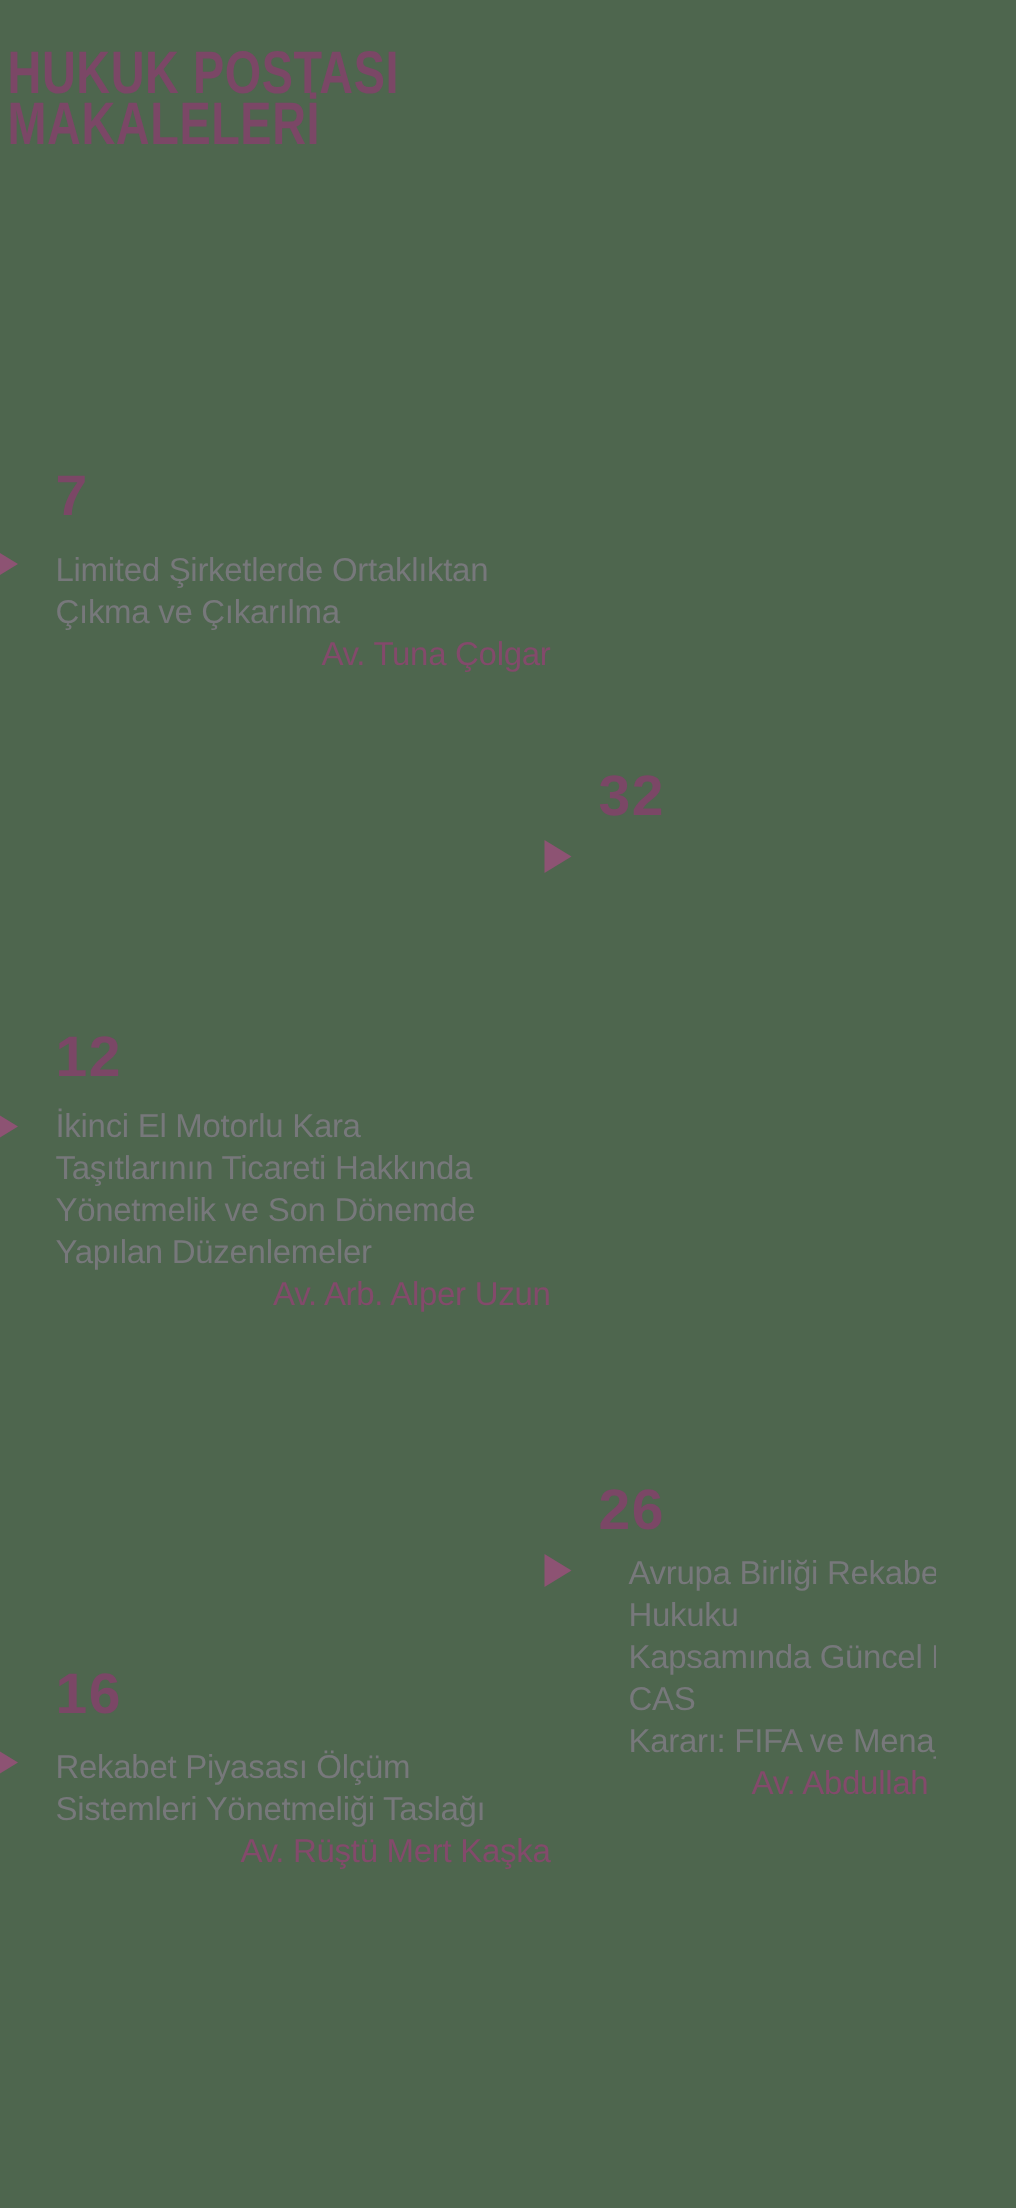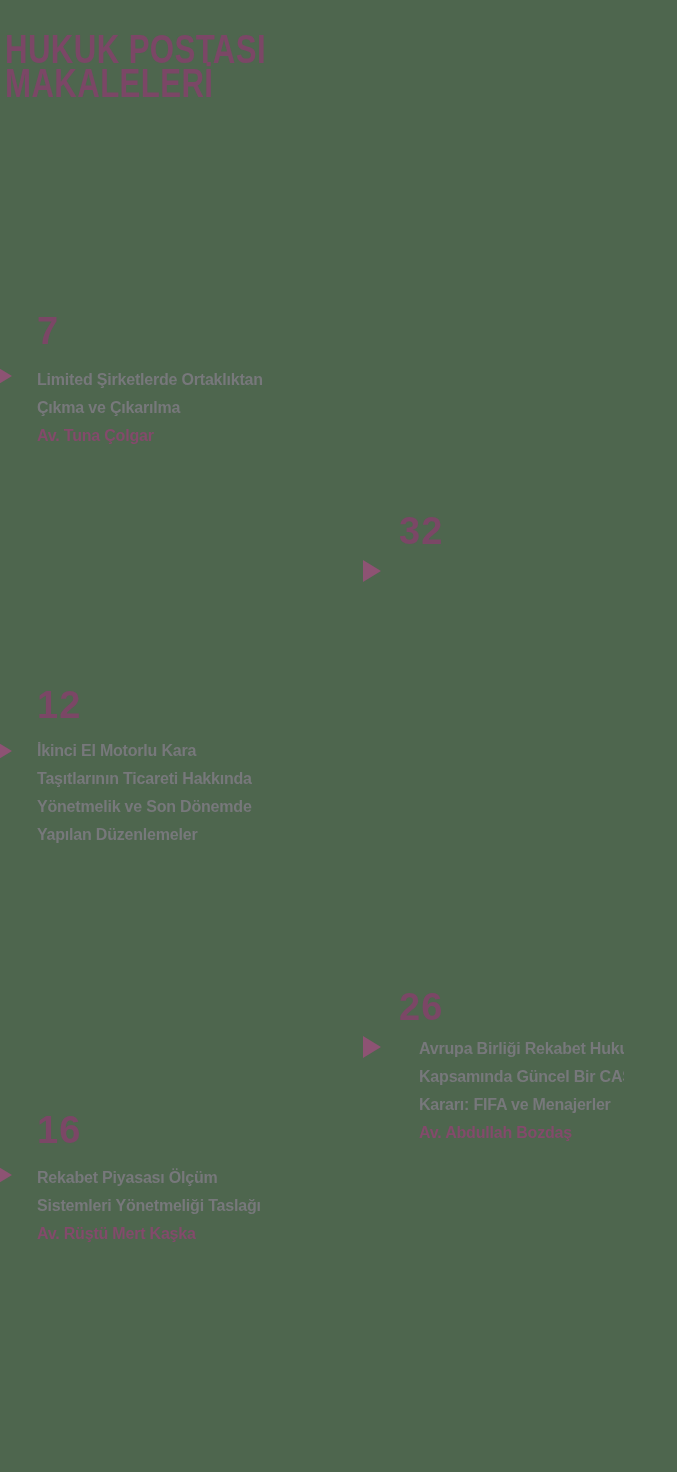--- a/index.html
+++ b/index.html
@@ -38,29 +38,30 @@
   }
   .arrow{
     position:absolute;
     width:0;height:0;
     border-top:11px solid transparent;
     border-bottom:11px solid transparent;
     border-left:18px solid var(--arrow);
   }
   .text{
     position:absolute;
-    font-size:16px;font-weight:bold;line-height:28px;
+    font-size:22px;font-weight:normal;line-height:28px;
     letter-spacing:-0.2px;
   }
   .atitle{
     color:var(--gray);
     white-space:pre-line;
   }
   .author{
     color:var(--author);
+    text-align:right;
   }
   
   .n1{left:37px;top:312px;}
   .a1{left:-6px;top:365px;}
   .t1{left:37px;top:366px;width:330px;}
   
   .n2{left:399px;top:512px;}
   .a2{left:363px;top:560px;}
   .t2{left:399px;top:559px;width:278px;}
   
@@ -102,20 +103,21 @@
   </div>
 
   <div>
     <div class="num n3">12</div>
     <div class="arrow a3"></div>
     <div class="text t3">
       <div class="atitle">İkinci El Motorlu Kara
 Taşıtlarının Ticareti Hakkında
 Yönetmelik ve Son Dönemde
 Yapılan Düzenlemeler</div>
+      <div class="author">Av. Arb. Alper Uzun</div>
     </div>
   </div>
 
   <div>
     <div class="num n4">26</div>
     <div class="arrow a4"></div>
     <div class="text t4">
       <div class="atitle">Avrupa Birliği Rekabet Hukuku
 Kapsamında Güncel Bir CAS
 Kararı: FIFA ve Menajerler</div>

